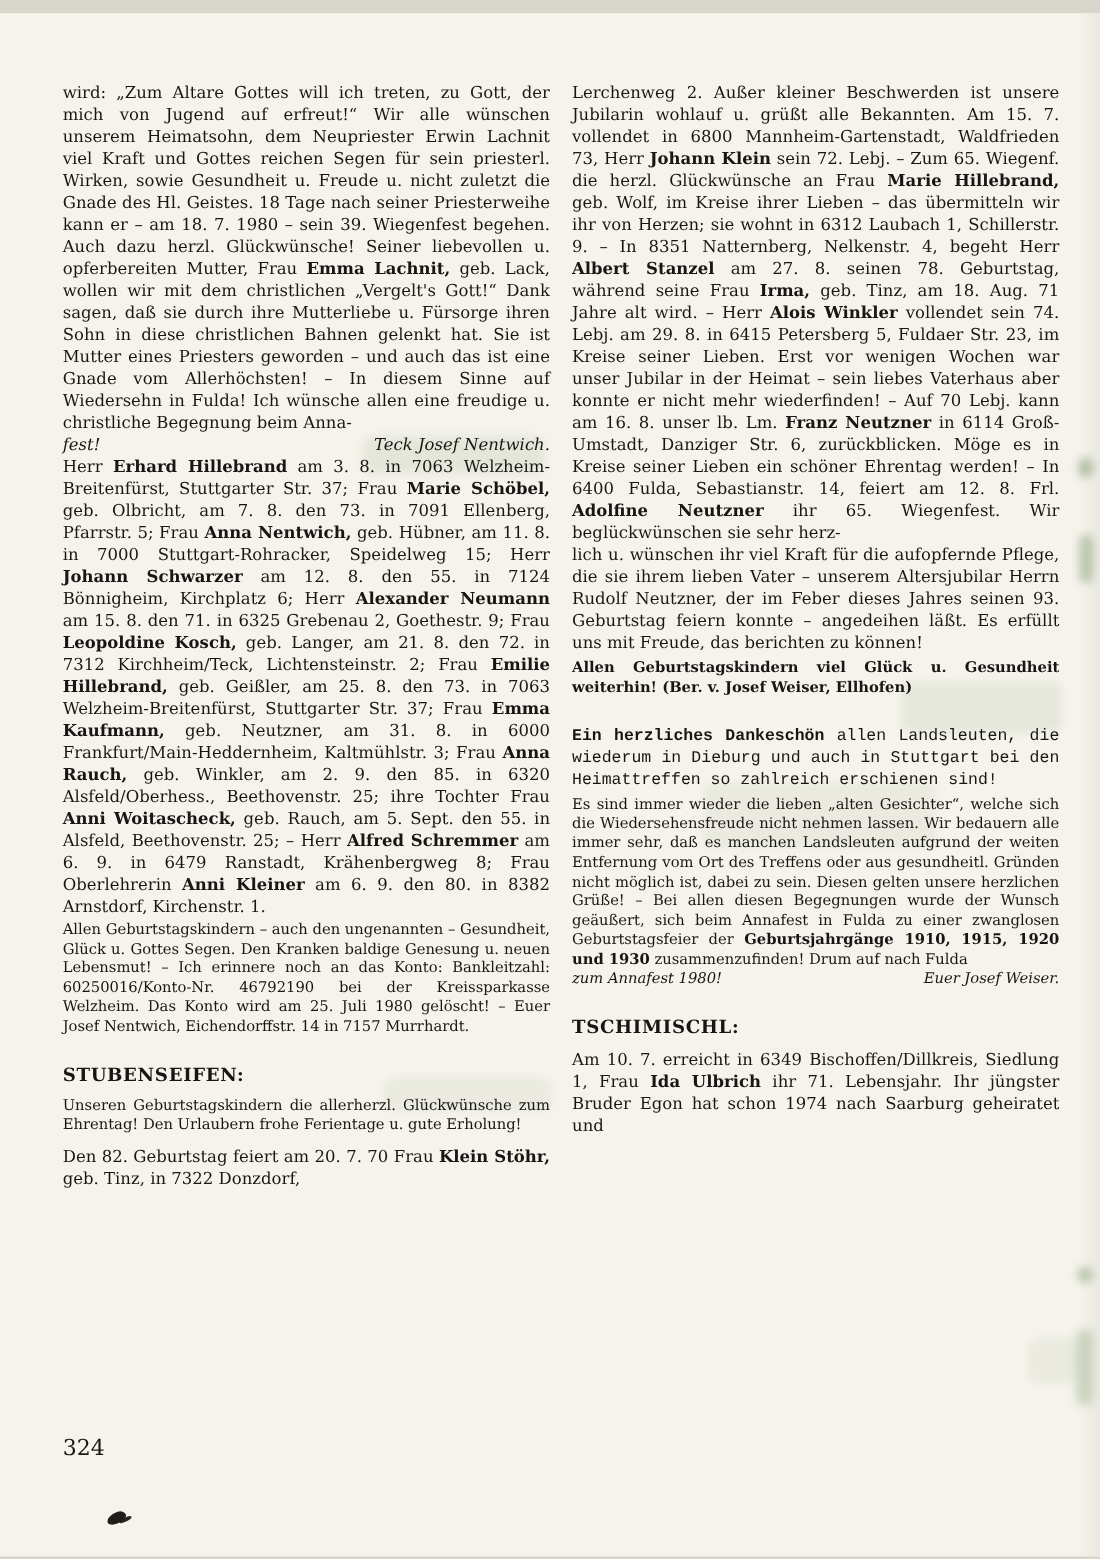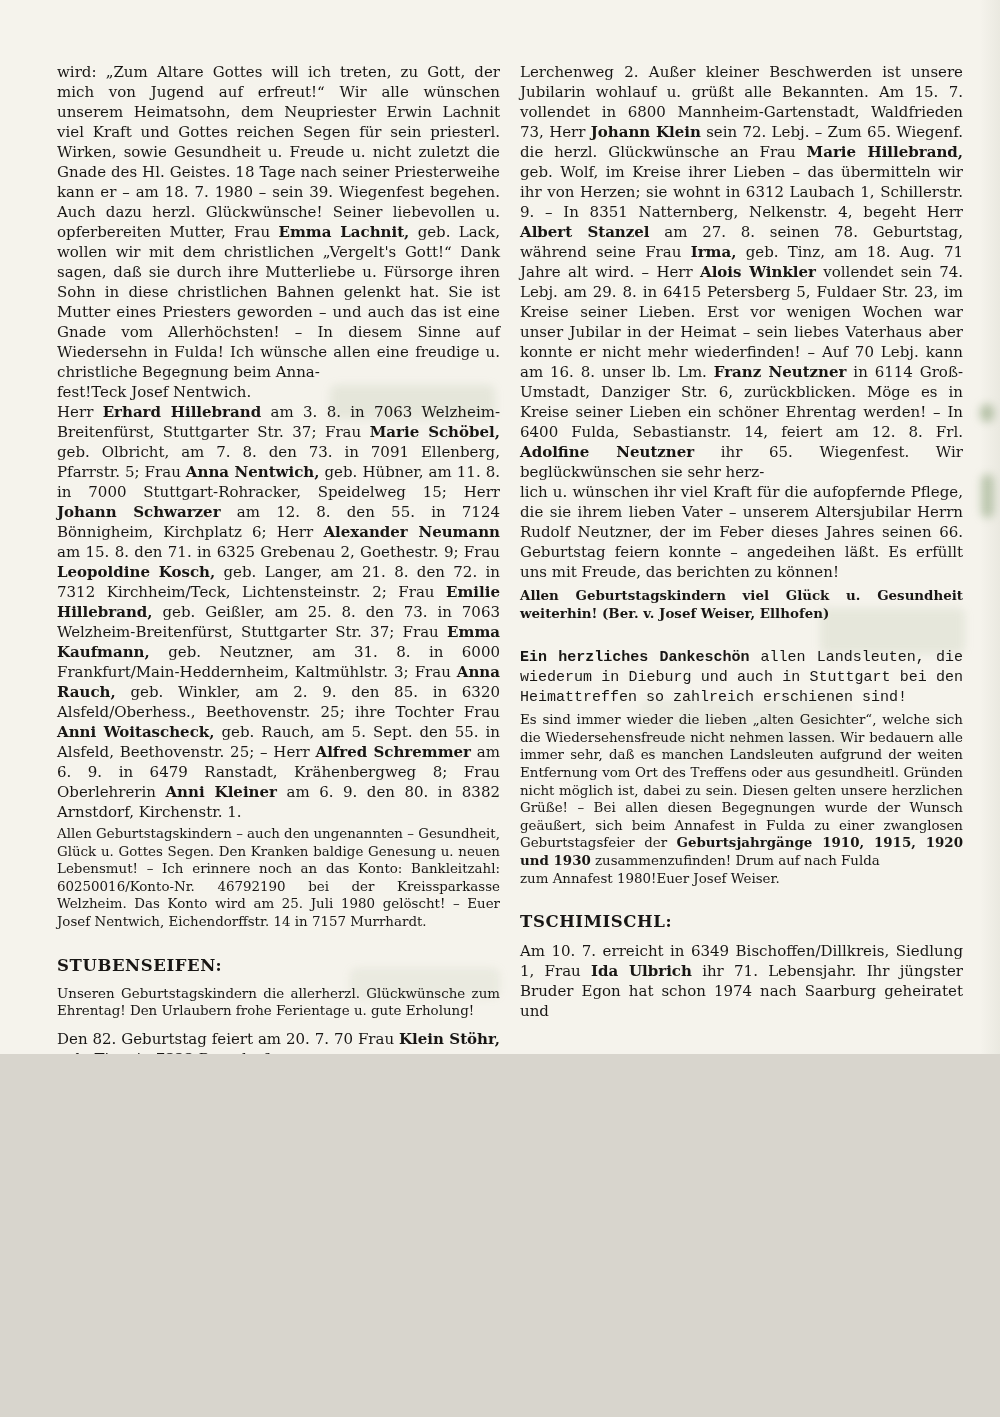--- a/index.html
+++ b/index.html
@@ -1,20 +1,20 @@
 <!DOCTYPE html>
 <html lang="de"><head>
 <meta charset="utf-8">
 <style>
   html, body { margin: 0; padding: 0; background: #d8d5cd; }
   .page {
     position: relative;
     width: 1000px;
-    height: 1054px;
-    margin: 0 auto;
+    height: 1403px;
+    margin: 12px auto;
     background: #f5f3ec;
     font-family: "DejaVu Serif", serif;
     color: #181614;
     overflow: hidden;
   }
   .columns {
     position: absolute;
     left: 57px;
     top: 62px;
     width: 906px;
@@ -31,21 +31,21 @@
   .tight    { margin-top: 3px; }
   .para-gap { margin-top: 9px; }
   .note-gap { margin-top: 5px; font-weight: bold; }
   .big-gap  { margin-top: 26px; font-family: Liberation Mono, monospace; }
   .section {
     font-size: 16.5px;
     font-weight: 700;
     letter-spacing: 0.6px;
     margin: 25px 0 10px 0;
   }
-  .sigline { display: flex; justify-content: flex-start; }
+  .sigline { display: flex; justify-content: space-between; font-style: italic; }
   .pagenum {
     position: absolute;
     left: 57px;
     top: 1292px;
     font-size: 20px;
   }
   
   .showthrough { position: absolute; border-radius: 8px; filter: blur(4px); }
   .edge-shade {
     position: absolute; top: 0; right: 0; width: 20px; height: 100%;
@@ -88,21 +88,21 @@
       <p class="body just"><span>Herr </span><span class="b">Erhard Hillebrand</span><span> am 3. 8. in 7063 Welzheim-Breitenfürst, Stuttgarter Str. 37; Frau </span><span class="b">Marie Schöbel,</span><span> geb. Olbricht, am 7. 8. den 73. in 7091 Ellenberg, Pfarrstr. 5; Frau </span><span class="b">Anna Nentwich,</span><span> geb. Hübner, am 11. 8. in 7000 Stuttgart-Rohracker, Speidelweg 15; Herr </span><span class="b">Johann Schwarzer</span><span> am 12. 8. den 55. in 7124 Bönnigheim, Kirchplatz 6; Herr </span><span class="b">Alexander Neumann</span><span> am 15. 8. den 71. in 6325 Grebenau 2, Goethestr. 9; Frau </span><span class="b">Leopoldine Kosch,</span><span> geb. Langer, am 21. 8. den 72. in 7312 Kirchheim/Teck, Lichtensteinstr. 2; Frau </span><span class="b">Emilie Hillebrand,</span><span> geb. Geißler, am 25. 8. den 73. in 7063 Welzheim-Breitenfürst, Stuttgarter Str. 37; Frau </span><span class="b">Emma Kaufmann,</span><span> geb. Neutzner, am 31. 8. in 6000 Frankfurt/Main-Heddernheim, Kaltmühlstr. 3; Frau </span><span class="b">Anna Rauch,</span><span> geb. Winkler, am 2. 9. den 85. in 6320 Alsfeld/Oberhess., Beethovenstr. 25; ihre Tochter Frau </span><span class="b">Anni Woitascheck,</span><span> geb. Rauch, am 5. Sept. den 55. in Alsfeld, Beethovenstr. 25; – Herr </span><span class="b">Alfred Schremmer</span><span> am 6. 9. in 6479 Ranstadt, Krähenbergweg 8; Frau Oberlehrerin </span><span class="b">Anni Kleiner</span><span> am 6. 9. den 80. in 8382 Arnstdorf, Kirchenstr. 1.</span></p>
       <p class="small just tight"><span>Allen Geburtstagskindern – auch den ungenannten – Gesundheit, Glück u. Gottes Segen. Den Kranken baldige Genesung u. neuen Lebensmut! – Ich erinnere noch an das Konto: Bankleitzahl: 60250016/Konto-Nr. 46792190 bei der Kreissparkasse Welzheim. Das Konto wird am 25. Juli 1980 gelöscht! – Euer Josef Nentwich, Eichendorffstr. 14 in 7157 Murrhardt.</span></p>
 
       <h3 class="section">STUBENSEIFEN:</h3>
       <p class="small just"><span>Unseren Geburtstagskindern die allerherzl. Glückwünsche zum Ehrentag! Den Urlaubern frohe Ferientage u. gute Erholung!</span></p>
       <p class="body just para-gap"><span>Den 82. Geburtstag feiert am 20. 7. 70 Frau </span><span class="b">Klein Stöhr,</span><span> geb. Tinz, in 7322 Donzdorf,</span></p>
     </div>
 
     <div class="col">
       <p class="body just"><span>Lerchenweg 2. Außer kleiner Beschwerden ist unsere Jubilarin wohlauf u. grüßt alle Bekannten. Am 15. 7. vollendet in 6800 Mannheim-Gartenstadt, Waldfrieden 73, Herr </span><span class="b">Johann Klein</span><span> sein 72. Lebj. – Zum 65. Wiegenf. die herzl. Glückwünsche an Frau </span><span class="b">Marie Hillebrand,</span><span> geb. Wolf, im Kreise ihrer Lieben – das übermitteln wir ihr von Herzen; sie wohnt in 6312 Laubach 1, Schillerstr. 9. – In 8351 Natternberg, Nelkenstr. 4, begeht Herr </span><span class="b">Albert Stanzel</span><span> am 27. 8. seinen 78. Geburtstag, während seine Frau </span><span class="b">Irma,</span><span> geb. Tinz, am 18. Aug. 71 Jahre alt wird. – Herr </span><span class="b">Alois Winkler</span><span> vollendet sein 74. Lebj. am 29. 8. in 6415 Petersberg 5, Fuldaer Str. 23, im Kreise seiner Lieben. Erst vor wenigen Wochen war unser Jubilar in der Heimat – sein liebes Vaterhaus aber konnte er nicht mehr wiederfinden! – Auf 70 Lebj. kann am 16. 8. unser lb. Lm. </span><span class="b">Franz Neutzner</span><span> in 6114 Groß-Umstadt, Danziger Str. 6, zurückblicken. Möge es in Kreise seiner Lieben ein schöner Ehrentag werden! – In 6400 Fulda, Sebastianstr. 14, feiert am 12. 8. Frl. </span><span class="b">Adolfine Neutzner</span><span> ihr 65. Wiegenfest. Wir beglückwünschen sie sehr herz-</span></p>
-      <p class="body just"><span>lich u. wünschen ihr viel Kraft für die aufopfernde Pflege, die sie ihrem lieben Vater – unserem Altersjubilar Herrn Rudolf Neutzner, der im Feber dieses Jahres seinen 66. Geburtstag feiern konnte – angedeihen läßt. Es erfüllt uns mit Freude, das berichten zu können!</span></p>
+      <p class="body just"><span>lich u. wünschen ihr viel Kraft für die aufopfernde Pflege, die sie ihrem lieben Vater – unserem Altersjubilar Herrn Rudolf Neutzner, der im Feber dieses Jahres seinen 93. Geburtstag feiern konnte – angedeihen läßt. Es erfüllt uns mit Freude, das berichten zu können!</span></p>
       <p class="small just note-gap"><span>Allen Geburtstagskindern viel Glück u. Gesundheit weiterhin! (Ber. v. Josef Weiser, Ellhofen)</span></p>
 
       <p class="body just big-gap"><span class="b">Ein herzliches Dankeschön</span><span> allen Landsleuten, die wiederum in Dieburg und auch in Stuttgart bei den Heimattreffen so zahlreich erschienen sind!</span></p>
       <p class="small just tight"><span>Es sind immer wieder die lieben „alten Gesichter“, welche sich die Wiedersehensfreude nicht nehmen lassen. Wir bedauern alle immer sehr, daß es manchen Landsleuten aufgrund der weiten Entfernung vom Ort des Treffens oder aus gesundheitl. Gründen nicht möglich ist, dabei zu sein. Diesen gelten unsere herzlichen Grüße! – Bei allen diesen Begegnungen wurde der Wunsch geäußert, sich beim Annafest in Fulda zu einer zwanglosen Geburtstagsfeier der </span><span class="b">Geburtsjahrgänge 1910, 1915, 1920 und 1930</span><span> zusammenzufinden! Drum auf nach Fulda</span></p>
       <div class="small sigline">
         <span>zum Annafest 1980!</span>
         <span>Euer Josef Weiser.</span>
       </div>
 
       <h3 class="section">TSCHIMISCHL:</h3>

